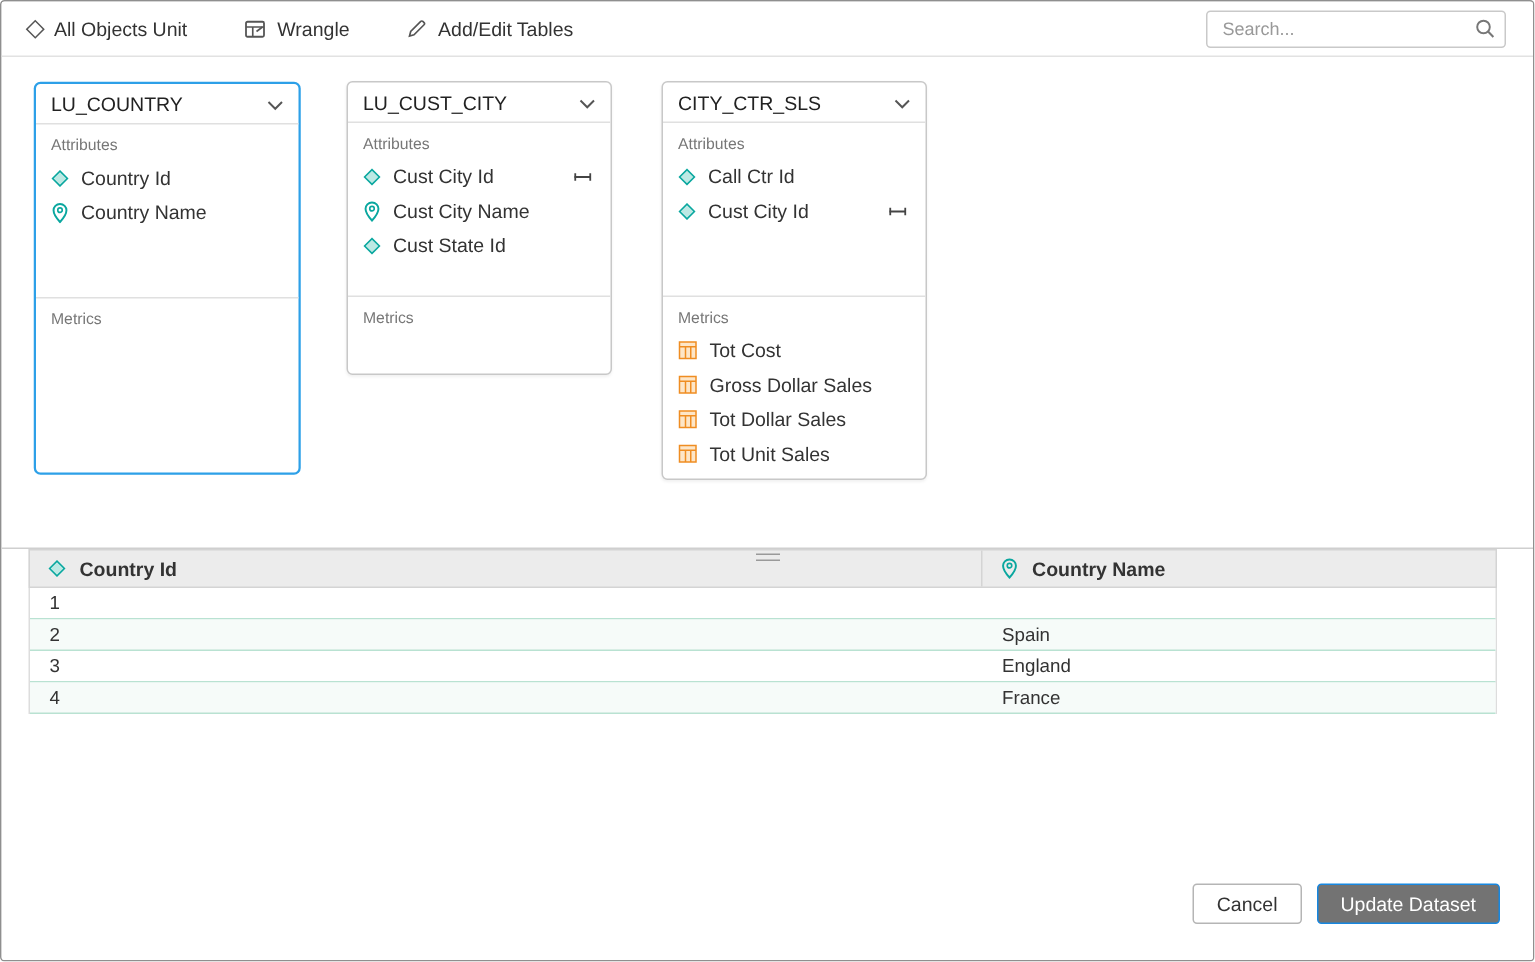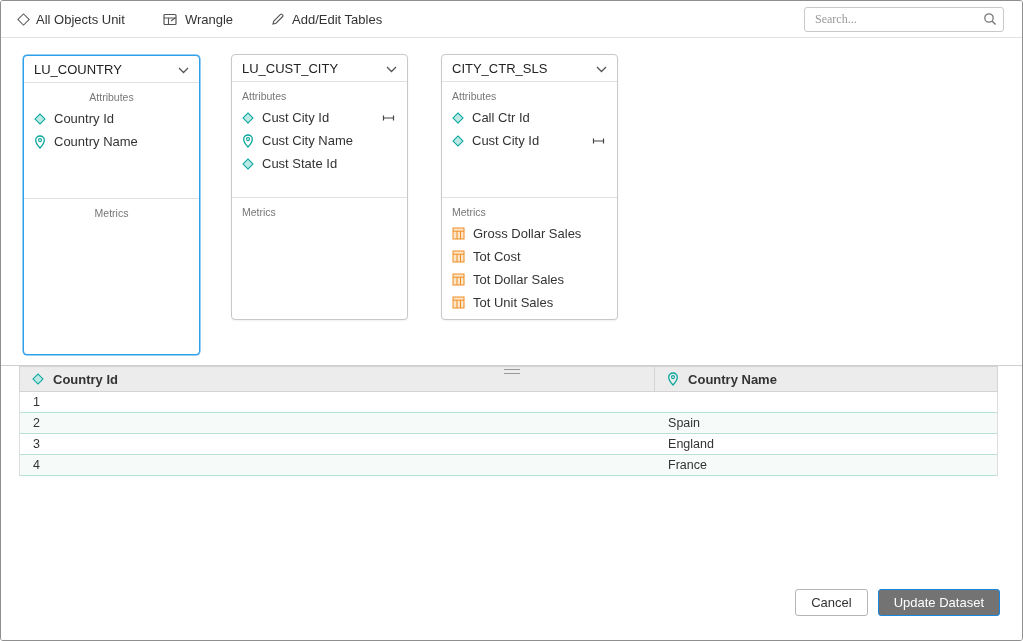--- a/index.html
+++ b/index.html
@@ -33,21 +33,21 @@
     margin-right:38px; cursor:pointer; }
   .tool-item svg { display:block; }
   .diamond-outline {
     width:9px; height:9px; border:1.4px solid #555; transform:rotate(45deg);
     display:inline-block; background:#fff;
   }
   .search-wrap { margin-left:auto; position:relative; }
   .search-input {
     width:200px; height:25px; border:1px solid #c9c9c9; border-radius:3px;
     font-size:12px; color:#444; padding:0 26px 0 10px; outline:none;
-    font-family:Liberation Serif, serif;
+    font-family:Liberation Sans, sans-serif;
   }
   .search-input::placeholder { color:#999; }
   .search-icon { position:absolute; right:7px; top:5px; cursor:pointer; }
 
   
   .canvas { height:327px; flex:0 0 327px; position:relative; background:#fff; }
   .card {
     position:absolute; width:177px; background:#fff;
     border:1px solid #c8c8c8; border-radius:4px;
     display:flex; flex-direction:column;
@@ -158,21 +158,21 @@
         <svg width="14" height="14" viewBox="0 0 14 14">
             <circle cx="6" cy="6" r="4.2" fill="none" stroke="#777" stroke-width="1.3"></circle>
             <line x1="9.2" y1="9.2" x2="12.6" y2="12.6" stroke="#777" stroke-width="1.4"></line>
           </svg>
       </span>
     </div>
   </div>
 
   <div class="canvas">
 
-    <div class="card selected" style="left:22px; top:17px; height:300px;text-align:center;">
+    <div class="card selected" style="left:22px; top:17px; height:261px;">
       <div class="card-header">
         <span>LU_COUNTRY</span>
         <span class="chev">
           <svg width="11" height="7" viewBox="0 0 11 7">
               <polyline points="1,1 5.5,5.5 10,1" fill="none" stroke="#555" stroke-width="1.3"></polyline>
             </svg>
         </span>
       </div>
       <div class="card-attrs">
         <div class="section-label">Attributes</div>
@@ -188,21 +188,21 @@
               </svg>
           </span>
           <span>Country Name</span>
         </div>
       </div>
       <div class="card-metrics">
         <div class="section-label">Metrics</div>
       </div>
     </div>
 
-    <div class="card" style="left:230px; top:16px; height:266px;">
+    <div class="card" style="left:230px; top:16px; height:196px;">
       <div class="card-header">
         <span>LU_CUST_CITY</span>
         <span class="chev">
           <svg width="11" height="7" viewBox="0 0 11 7">
               <polyline points="1,1 5.5,5.5 10,1" fill="none" stroke="#555" stroke-width="1.3"></polyline>
             </svg>
         </span>
       </div>
       <div class="card-attrs">
         <div class="section-label">Attributes</div>
@@ -263,30 +263,30 @@
       </div>
       <div class="card-metrics">
         <div class="section-label">Metrics</div>
         <div class="obj-item">
           <span class="ic">
             <svg width="13" height="13" viewBox="0 0 13 13">
                 <rect x="1" y="1" width="11" height="11" fill="#fde6c8" stroke="#ef8d22"></rect>
                 <path d="M1 4.2h11M5 4.2V12M8.5 4.2V12" stroke="#ef8d22" fill="none"></path>
               </svg>
           </span>
-          <span>Gross Dollar Sales</span>
+          <span>Tot Cost</span>
         </div>
         <div class="obj-item">
           <span class="ic">
             <svg width="13" height="13" viewBox="0 0 13 13">
                 <rect x="1" y="1" width="11" height="11" fill="#fde6c8" stroke="#ef8d22"></rect>
                 <path d="M1 4.2h11M5 4.2V12M8.5 4.2V12" stroke="#ef8d22" fill="none"></path>
               </svg>
           </span>
-          <span>Tot Cost</span>
+          <span>Gross Dollar Sales</span>
         </div>
         <div class="obj-item">
           <span class="ic">
             <svg width="13" height="13" viewBox="0 0 13 13">
                 <rect x="1" y="1" width="11" height="11" fill="#fde6c8" stroke="#ef8d22"></rect>
                 <path d="M1 4.2h11M5 4.2V12M8.5 4.2V12" stroke="#ef8d22" fill="none"></path>
               </svg>
           </span>
           <span>Tot Dollar Sales</span>
         </div>

